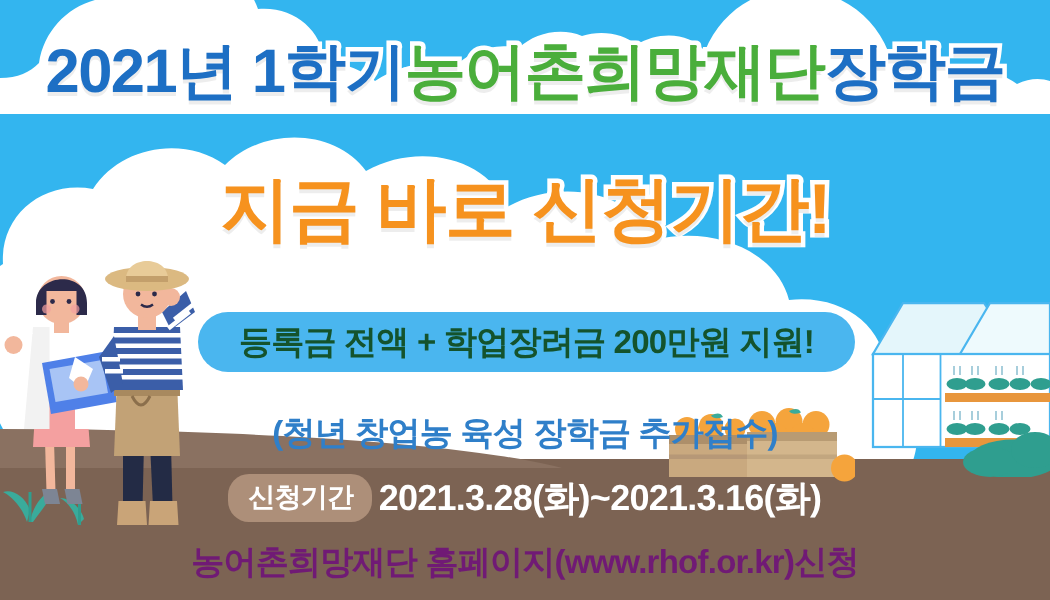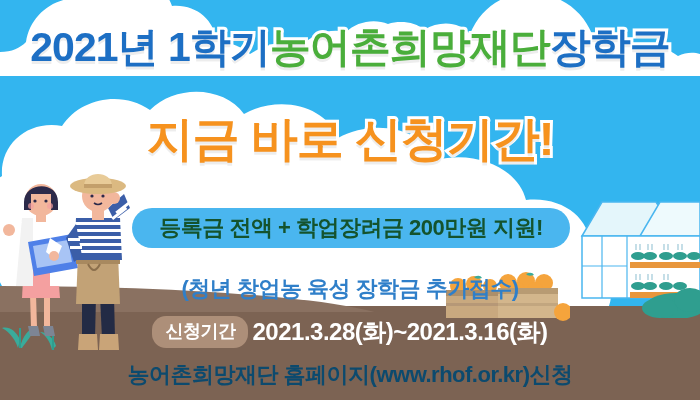--- a/index.html
+++ b/index.html
@@ -87,21 +87,21 @@
     letter-spacing:-0.5px; white-space:nowrap;
   }
   .period-date {
     color:#ffffff; font-size:24px; font-weight:bold;
     letter-spacing:-0.5px; white-space:nowrap;
   }
 
   .site-line {
     position:absolute; left:0; top:360px; width:700px;
     text-align:center;
-    color:#0c4a6e; font-size:22px; font-weight:bold;
+    color:#701a75; font-size:22px; font-weight:bold;
     letter-spacing:-0.5px; white-space:nowrap;
     z-index:45;
   }
 
   
   .chars  { left:0;   top:168px; width:150px; height:190px; z-index:30; }
   .house  { left:580px; top:188px; width:120px; height:130px; z-index:25; }
   .crates { left:430px; top:272px; width:140px; height:58px;  z-index:30; }
   .plants { left:0;   top:300px; width:70px;  height:50px;  z-index:30; }
 </style>

